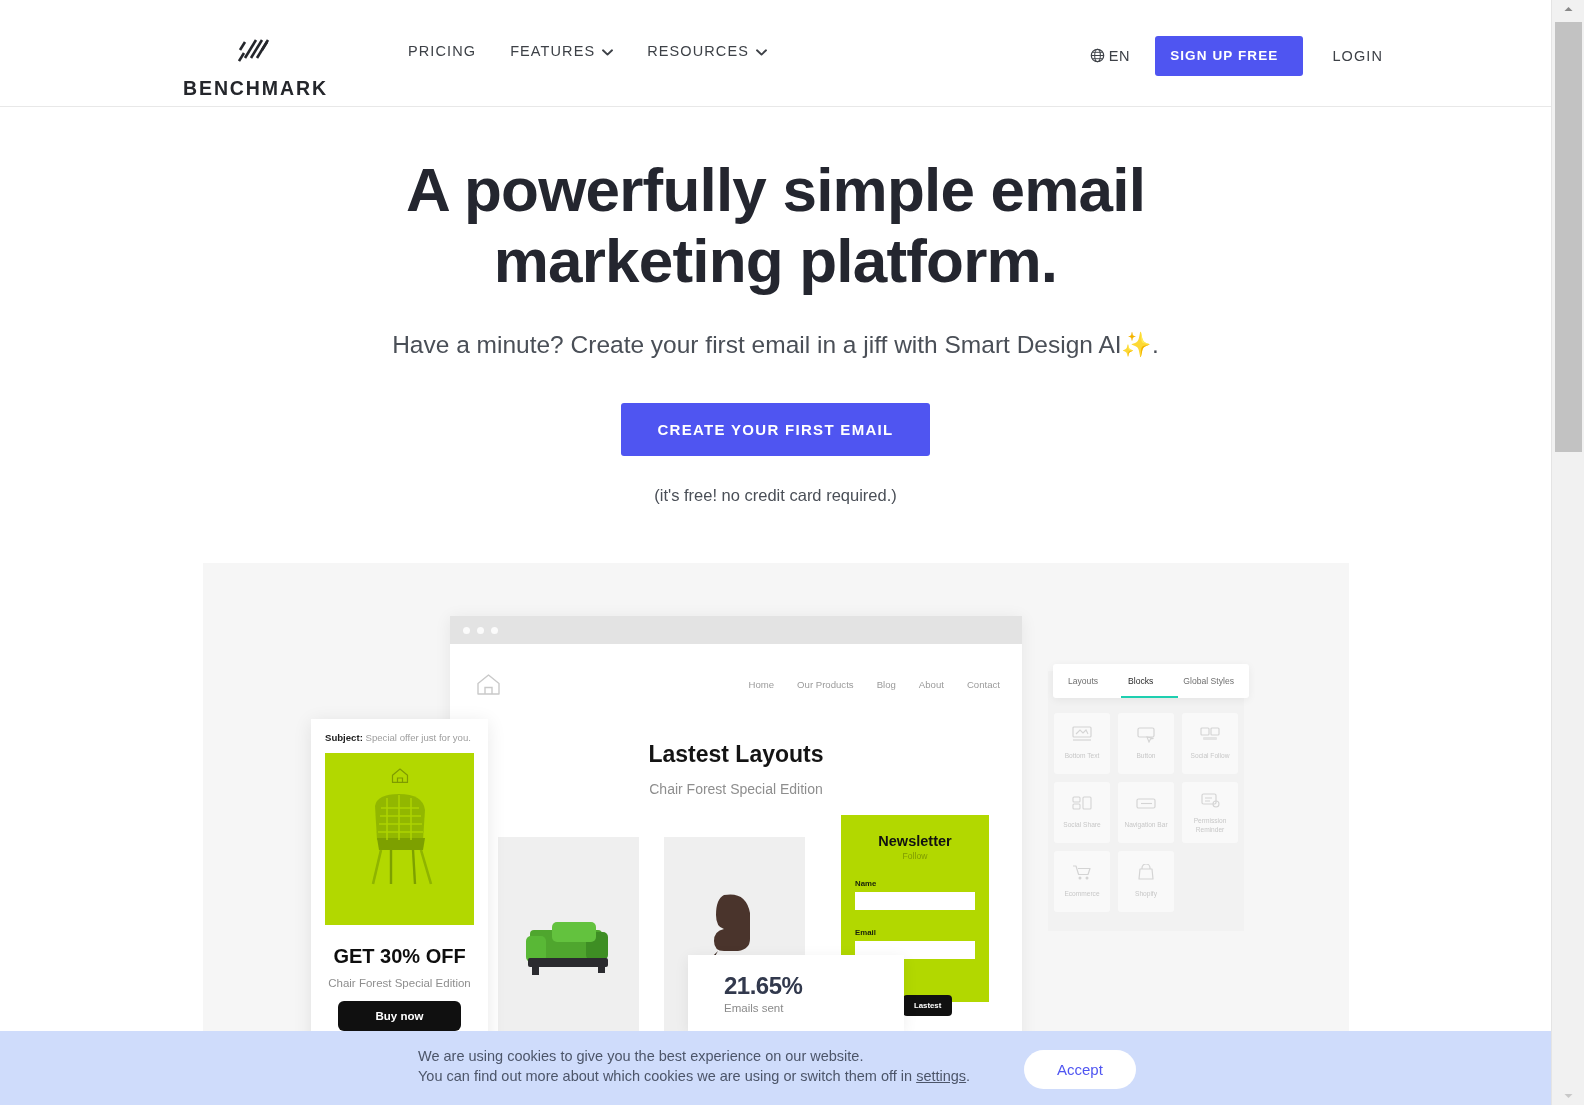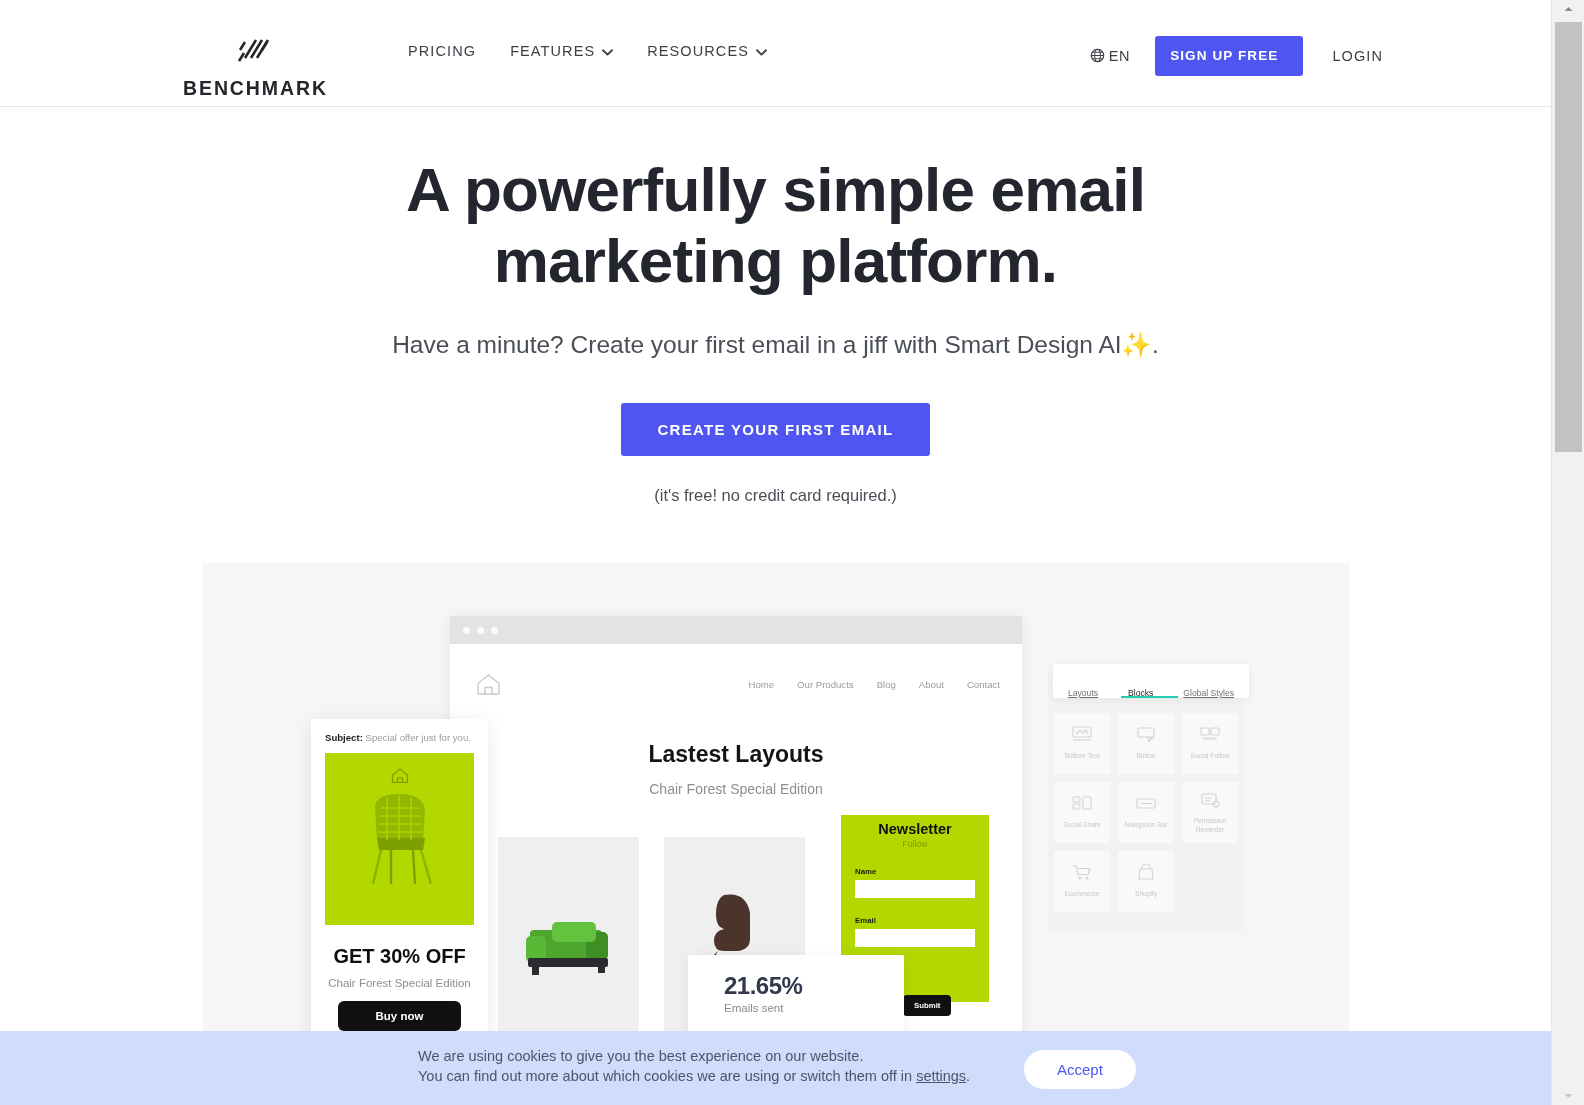--- a/index.html
+++ b/index.html
@@ -170,21 +170,21 @@
     border-radius: 6px; text-align: center; padding: 9px 0;
     font-size: 11.5px; font-weight: bold;
   }
 
   
   .newsletter {
     position: absolute; left: 638px; top: 252px;
     width: 148px; height: 187px; background: #b2d800;
   }
   .nl-title {
-    text-align: center; padding-top: 6px;
+    text-align: center; padding-top: 18px;
     font-size: 14.5px; font-weight: bold; color: #111;
   }
   .nl-sub {
     text-align: center; margin-top: 2px; font-size: 8.6px; color: #7f9b00;
   }
   .nl-label {
     margin: 18px 0 4px 14px; font-size: 7.8px; font-weight: bold; color: #17200a;
   }
   .nl-field {
     margin: 0 14px; height: 18px; background: #ffffff;
@@ -213,22 +213,22 @@
   
   .blocks {
     position: absolute; left: 845px; top: 108px;
     width: 196px; height: 260px;
     background: #f2f2f2;
   }
   .blocks-tabs {
     position: absolute; left: 5px; top: -7px;
     width: 196px; height: 34px; background: #fff;
     border-radius: 3px; box-shadow: 0 2px 8px rgba(0,0,0,.06);
-    display: flex; align-items: flex-end; justify-content: space-around;
-    font-size: 8.6px; color: #6f6f6f; text-decoration: underline;
+    display: flex; align-items: center; justify-content: space-around;
+    font-size: 8.6px; color: #6f6f6f;
   }
   .blocks-tab.active { color: #2a2a2a; }
   .tab-underline {
     position: absolute; left: 68px; bottom: 0;
     width: 57px; height: 2.5px; background: #1ecfb0;
   }
   .blocks-grid {
     position: absolute; left: 6px; top: 42px;
     width: 184px;
     display: grid; grid-template-columns: repeat(3, 1fr); gap: 8px;
@@ -434,21 +434,21 @@
       <div class="email-btn">Buy now</div>
     </div>
 
     <div class="newsletter">
       <div class="nl-title">Newsletter</div>
       <div class="nl-sub">Follow</div>
       <div class="nl-label">Name</div>
       <div class="nl-field"></div>
       <div class="nl-label">Email</div>
       <div class="nl-field"></div>
-      <div class="nl-submit">Submit</div>
+      <div class="nl-submit">Lastest</div>
     </div>
 
     <div class="stats">
       <div class="stats-num">21.65%</div>
       <div class="stats-lbl">Emails sent</div>
     </div>
     <div class="stats-ghost">
       <span>Emails Received</span>
       <span>3.1%</span>
     </div>

